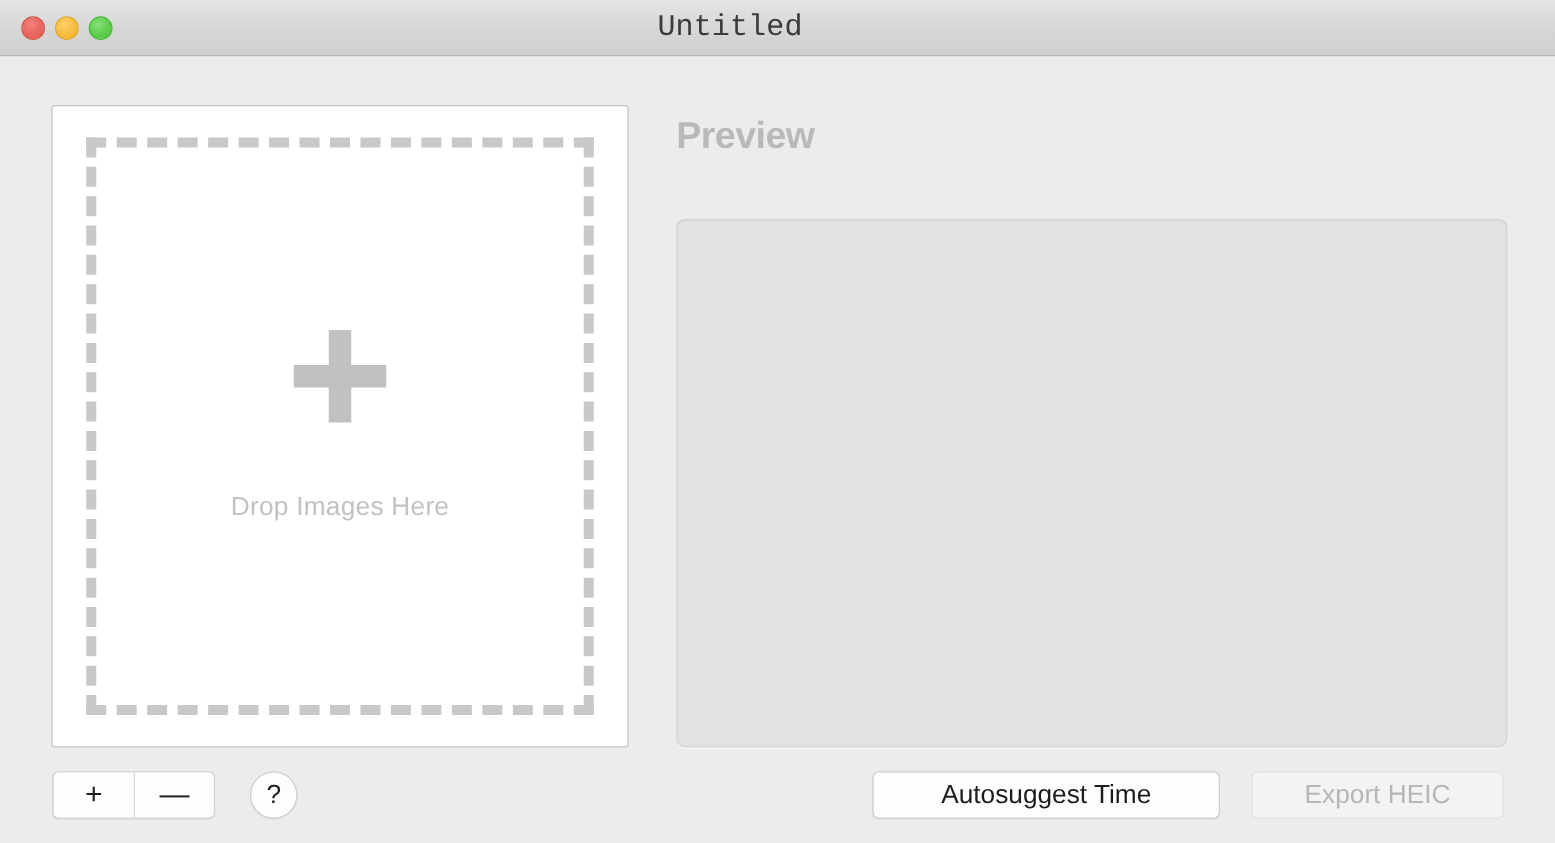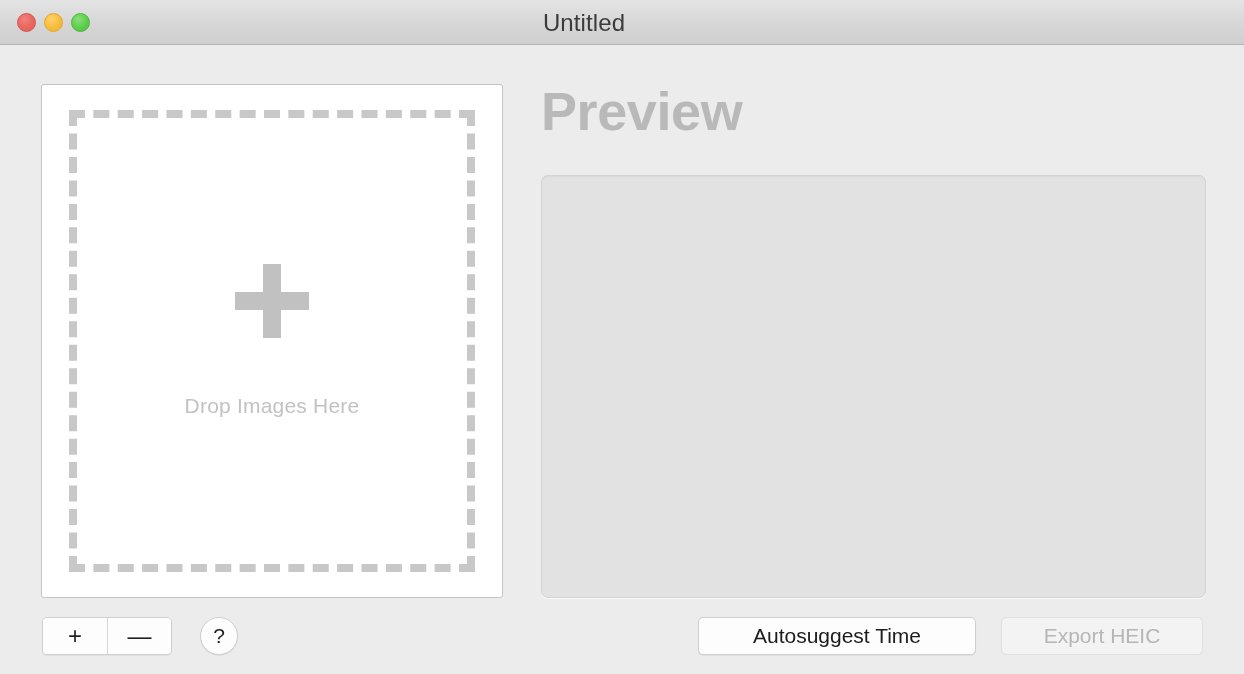--- a/index.html
+++ b/index.html
@@ -66,20 +66,21 @@
     left: 0;
     top: 0;
     width: 1168px;
     height: 45px;
     line-height: 45px;
     text-align: center;
     font-size: 24px;
     color: #3b3b3b;
     letter-spacing: 0.1px;
     pointer-events: none;
+    font-family: Liberation Mono, monospace;
   }
 
   
   .dropzone {
     position: absolute;
     left: 41px;
     top: 84px;
     width: 462px;
     height: 514px;
     background: #ffffff;
@@ -134,22 +135,22 @@
   .drop-label {
     font-size: 21px;
     color: #c2c2c2;
     letter-spacing: 0.2px;
   }
 
   
   .preview-title {
     position: absolute;
     left: 541px;
-    top: 80px;
-    font-size: 54px;
+    top: 92px;
+    font-size: 30px;
     color: #b9b9b9;
     font-weight: bold;
     letter-spacing: -0.4px;
   }
   .preview-panel {
     position: absolute;
     left: 541px;
     top: 175px;
     width: 665px;
     height: 423px;

